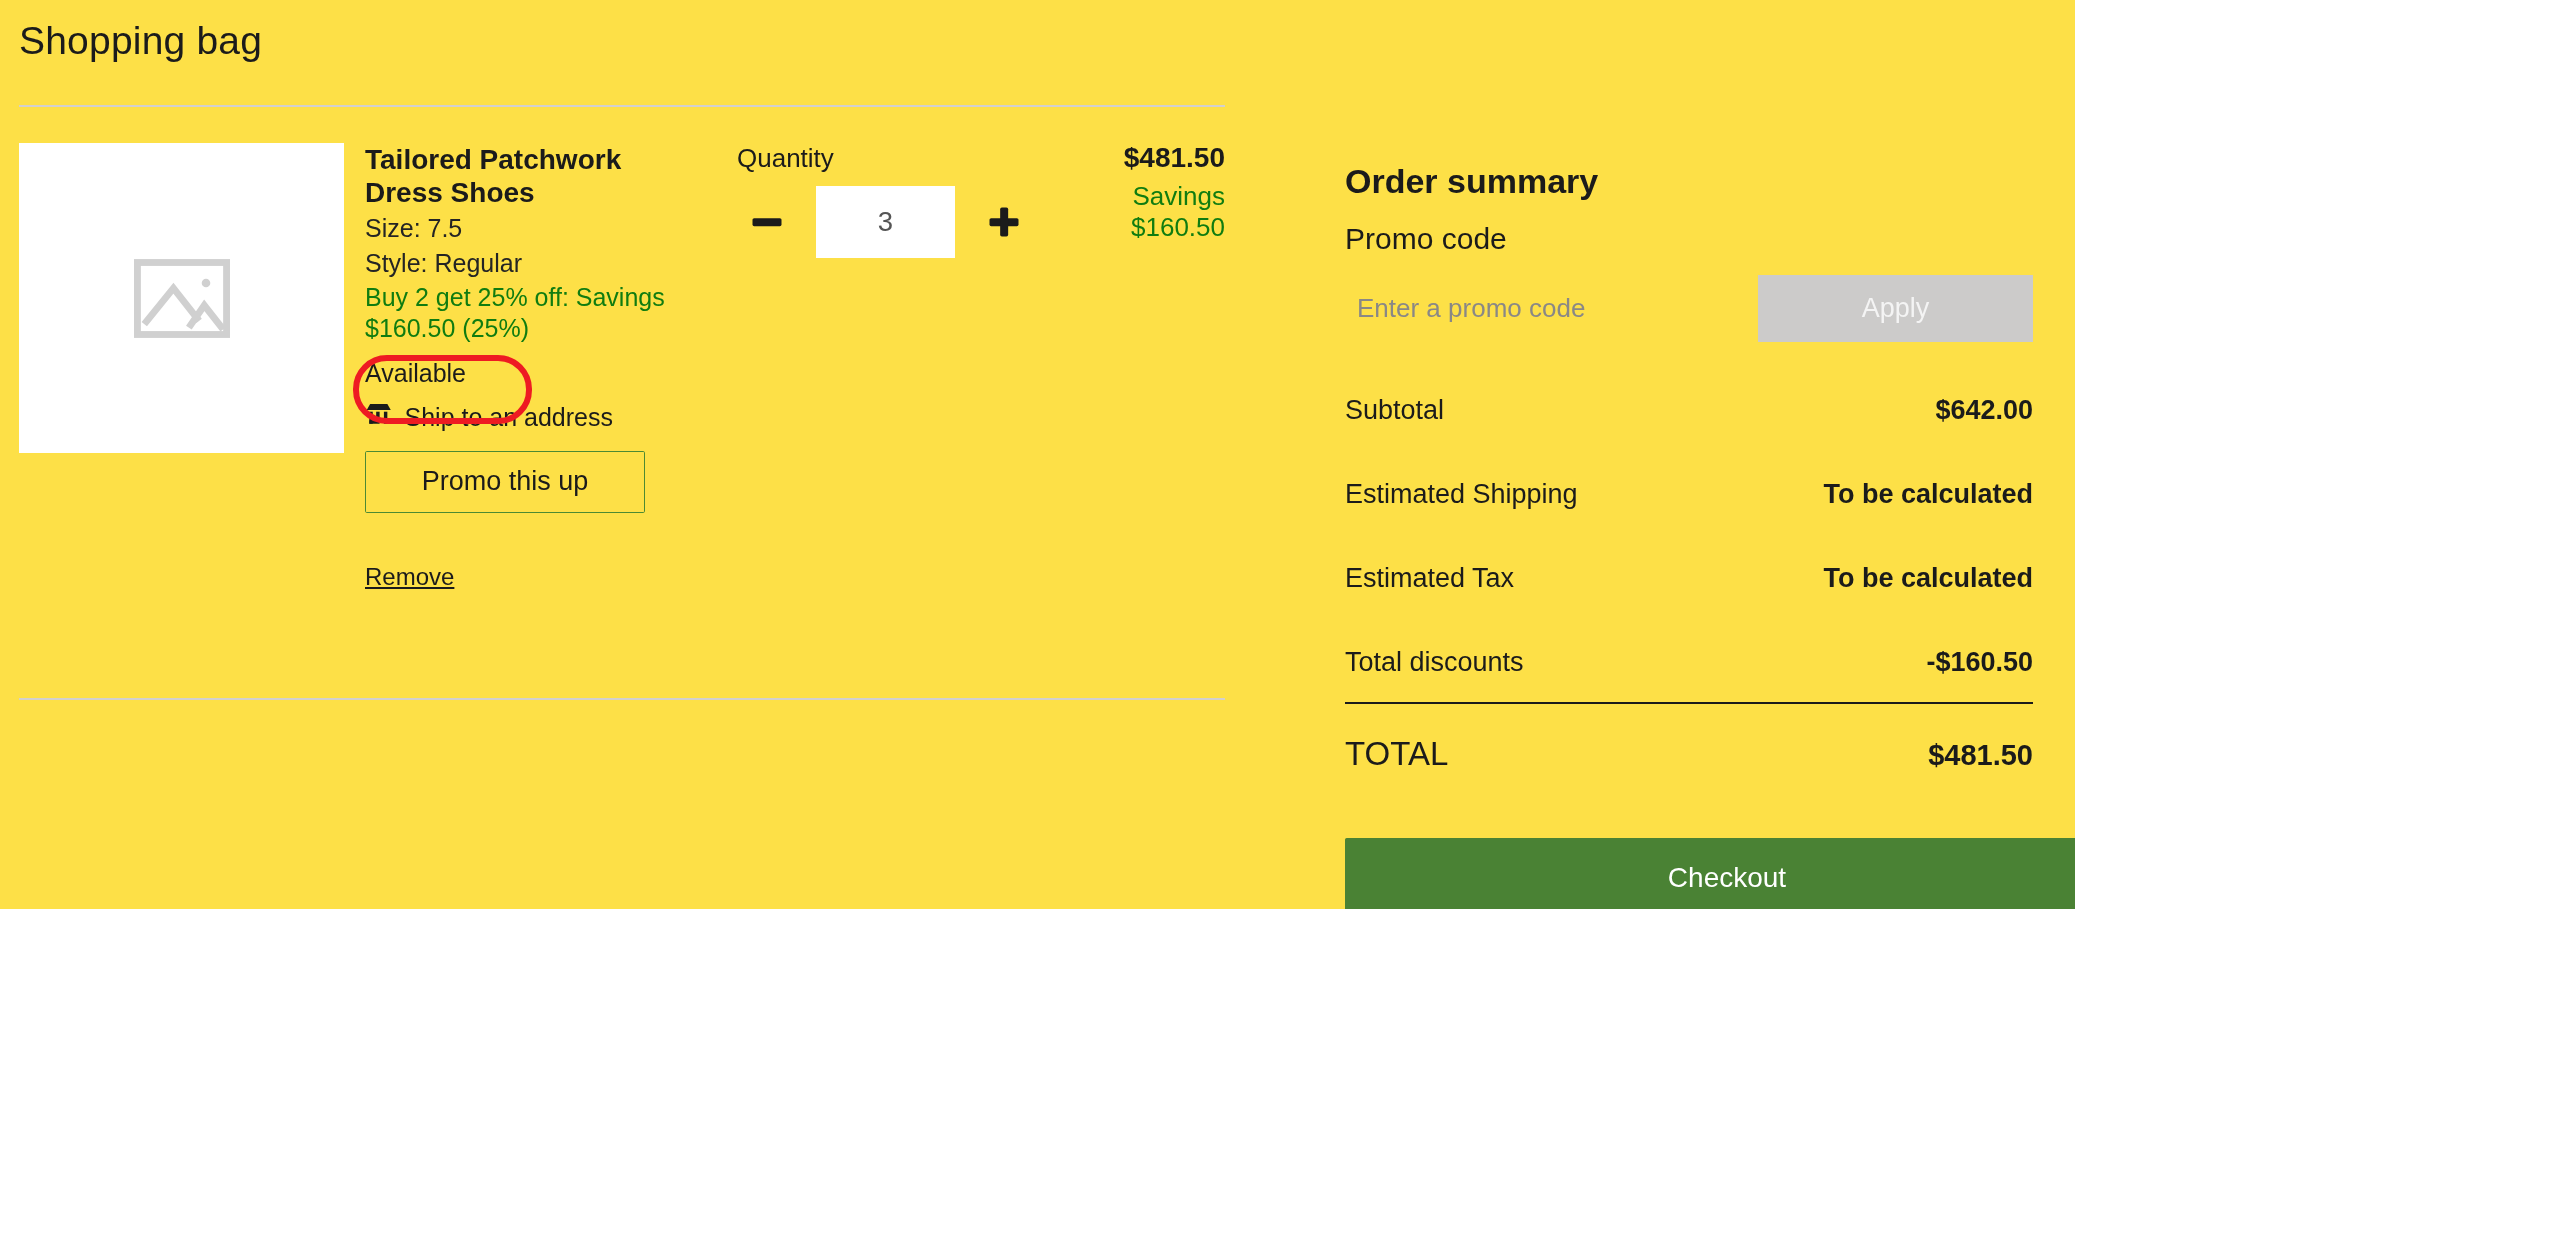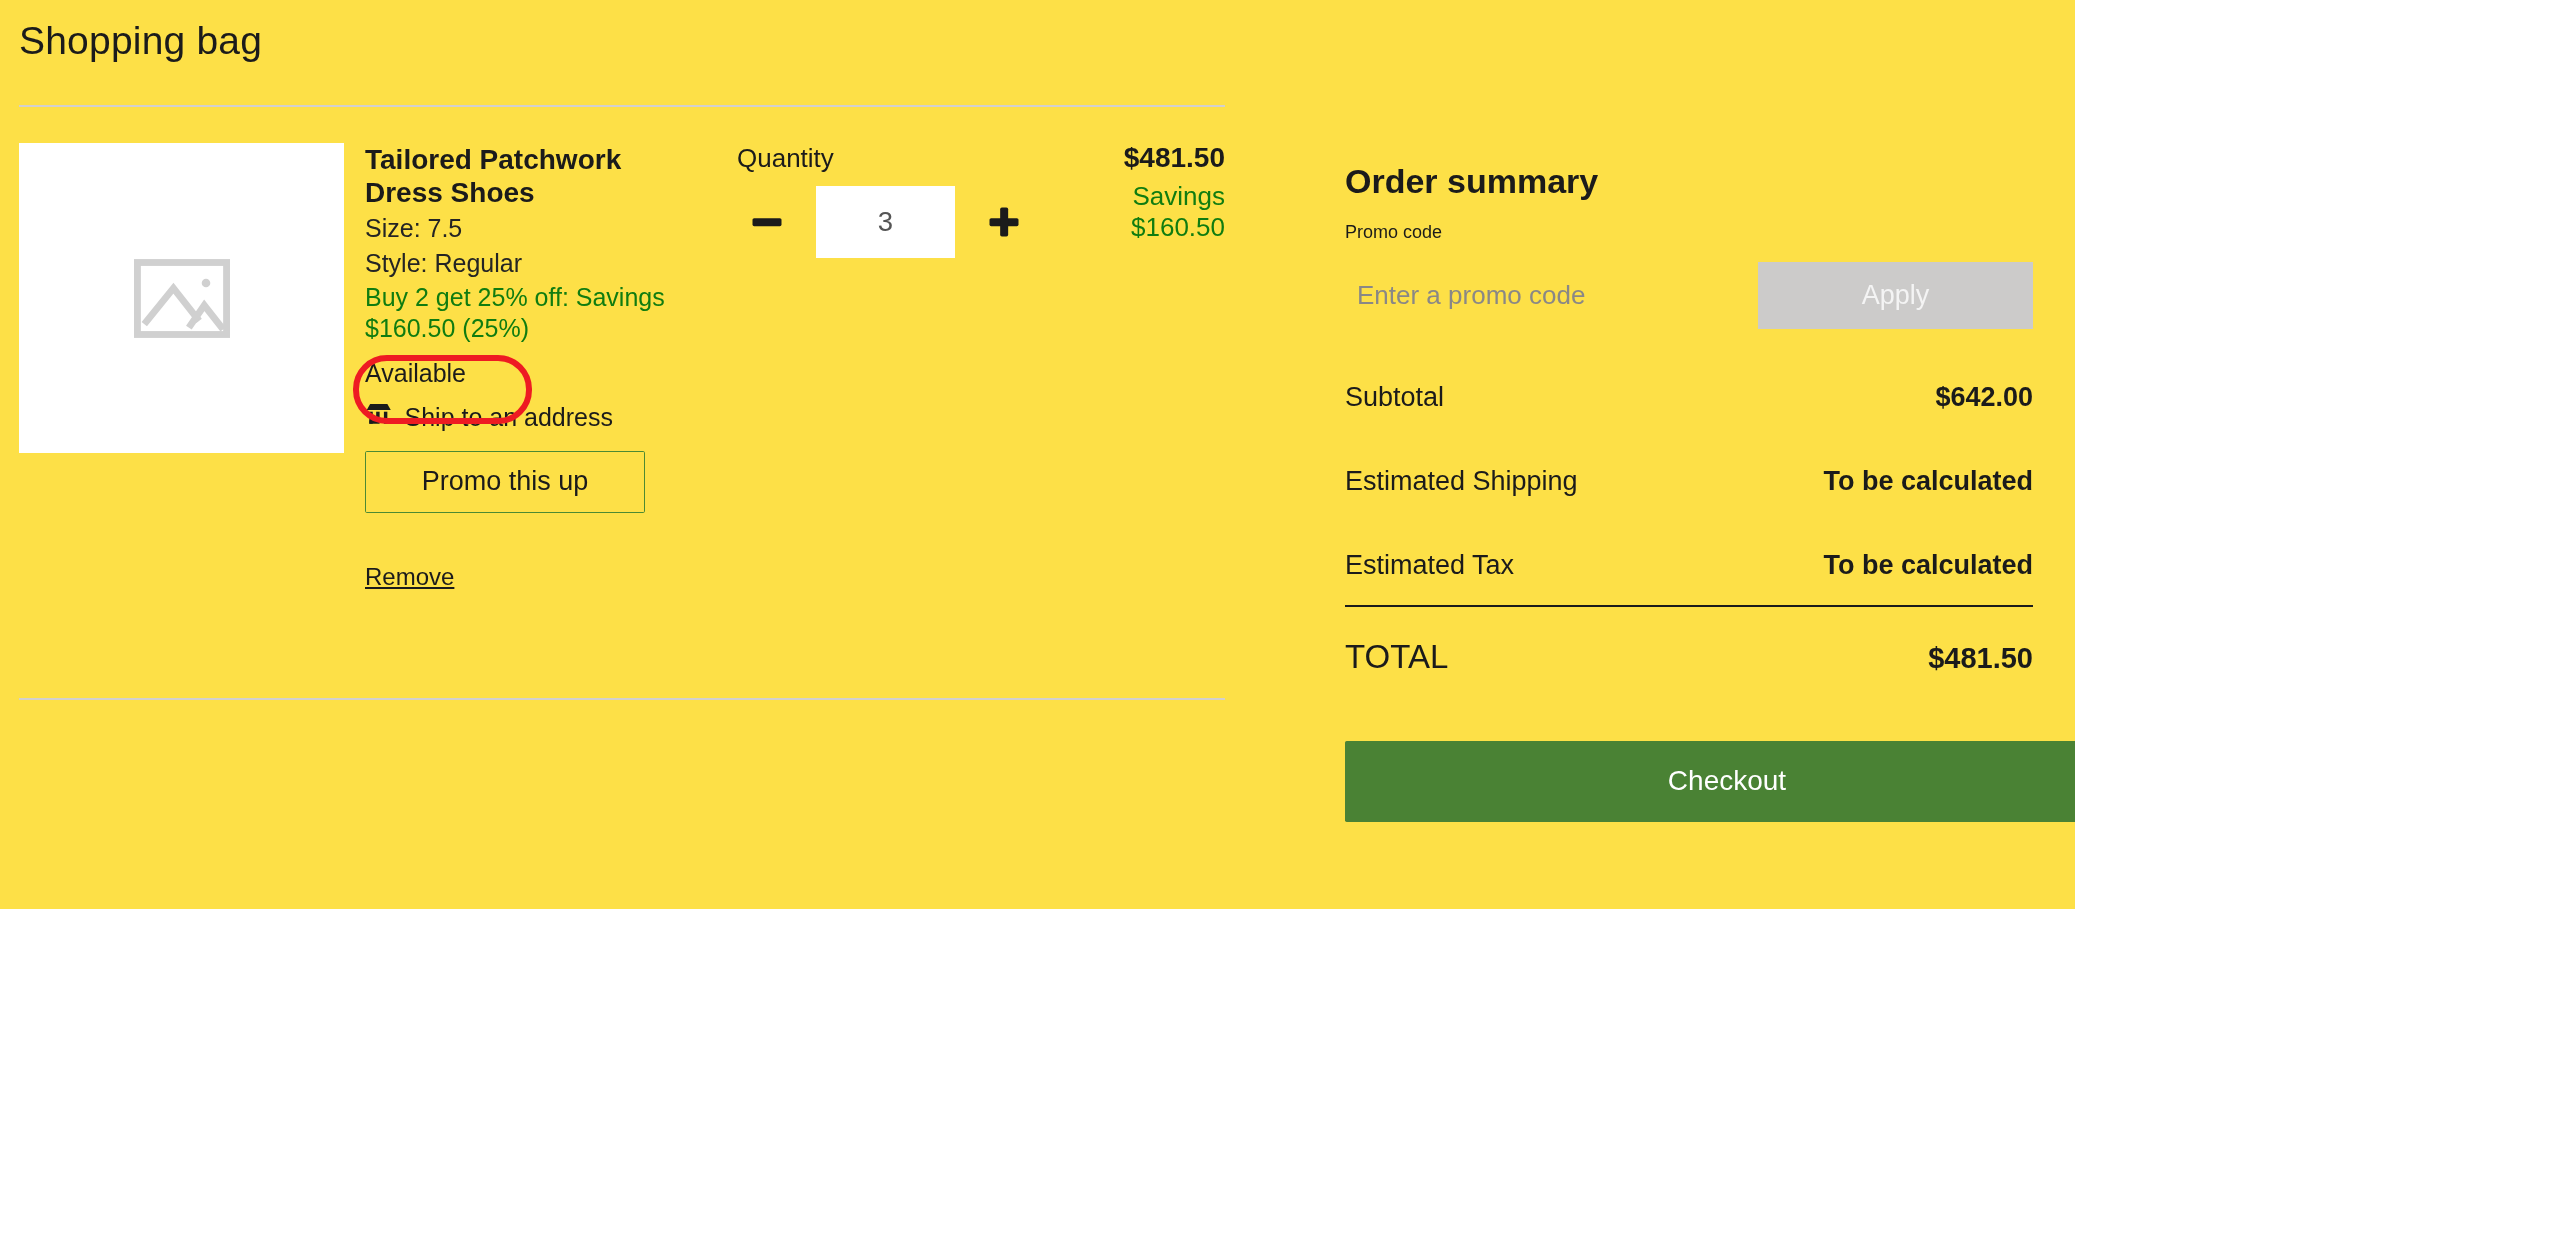--- a/index.html
+++ b/index.html
@@ -214,21 +214,21 @@
     left: 1345px;
     top: 162px;
     width: 688px;
   }
   #summary-title {
     font-size: 34px;
     font-weight: 700;
     color: #1b1b1b;
   }
   #promo-code-label {
-    font-size: 18px;
+    font-size: 30px;
     color: #1b1b1b;
     margin-top: 20.6px;
   }
   #promo-row {
     display: flex;
     align-items: stretch;
     margin-top: 19px;
     height: 67px;
   }
   #promo-input {
@@ -406,20 +406,24 @@
       <span class="summary-value">$642.00</span>
     </div>
     <div class="summary-row">
       <span class="summary-label">Estimated Shipping</span>
       <span class="summary-value">To be calculated</span>
     </div>
     <div class="summary-row">
       <span class="summary-label">Estimated Tax</span>
       <span class="summary-value">To be calculated</span>
     </div>
+    <div class="summary-row">
+      <span class="summary-label">Total discounts</span>
+      <span class="summary-value">-$160.50</span>
+    </div>
 
     <div id="summary-divider"></div>
 
     <div id="total-row">
       <span id="total-label">TOTAL</span>
       <span id="total-value">$481.50</span>
     </div>
 
     <button id="checkout-button">Checkout</button>
   </div>

